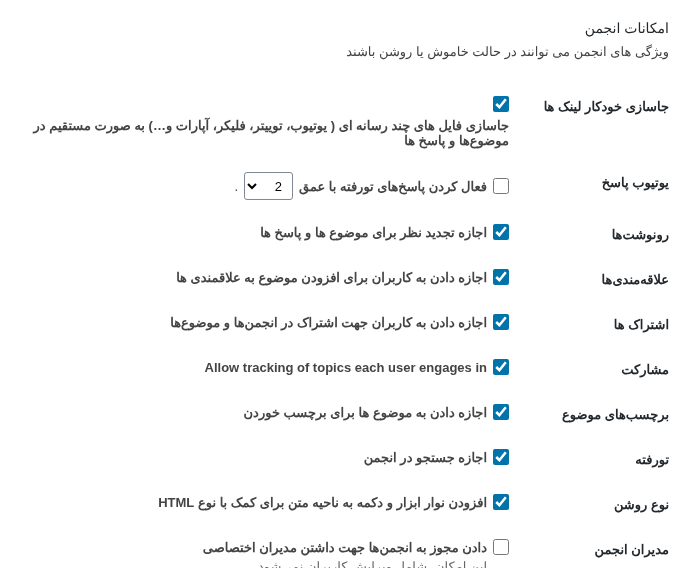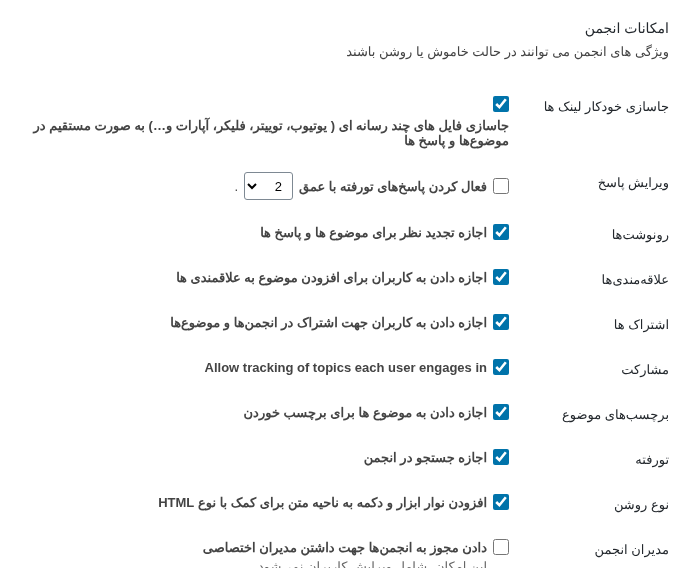--- a/index.html
+++ b/index.html
@@ -25,21 +25,21 @@
     }
     .form-table {
       width: 100%;
       border-collapse: collapse;
     }
     .form-table tr {
       vertical-align: top;
     }
     .form-table th {
       text-align: right;
-      font-weight: normal;
+      font-weight: bold;
       font-size: 13px;
       width: 150px;
       padding: 15px 0 15px 10px;
       vertical-align: top;
       color: #23282d;
     }
     .form-table td {
       padding: 12px 10px 12px 0;
       font-size: 13px;
       color: #444;
@@ -92,21 +92,21 @@
       <th>جاسازی خودکار لینک ها</th>
       <td>
         <div class="field-row">
           <input type="checkbox" checked="" style="">
           <label>جاسازی فایل های چند رسانه ای ( یوتیوب، توییتر، فلیکر، آپارات و…) به صورت مستقیم در موضوع‌ها و پاسخ ها</label>
         </div>
       </td>
     </tr>
 
     <tr>
-      <th>ویرایش پاسخ</th>
+      <th>یوتیوب پاسخ</th>
       <td>
         <div class="field-row">
           <input type="checkbox" style="">
           <label>
             <span class="nested-text">فعال کردن پاسخ‌های تورفته با عمق</span>
           </label>
           <select><option value="1">1</option><option value="2" selected="">2</option><option value="3">3</option><option value="4">4</option><option value="5">5</option><option value="6">6</option><option value="7">7</option><option value="8">8</option><option value="9">9</option><option value="10">10</option></select>
           <span>.</span>
         </div>
       </td>

